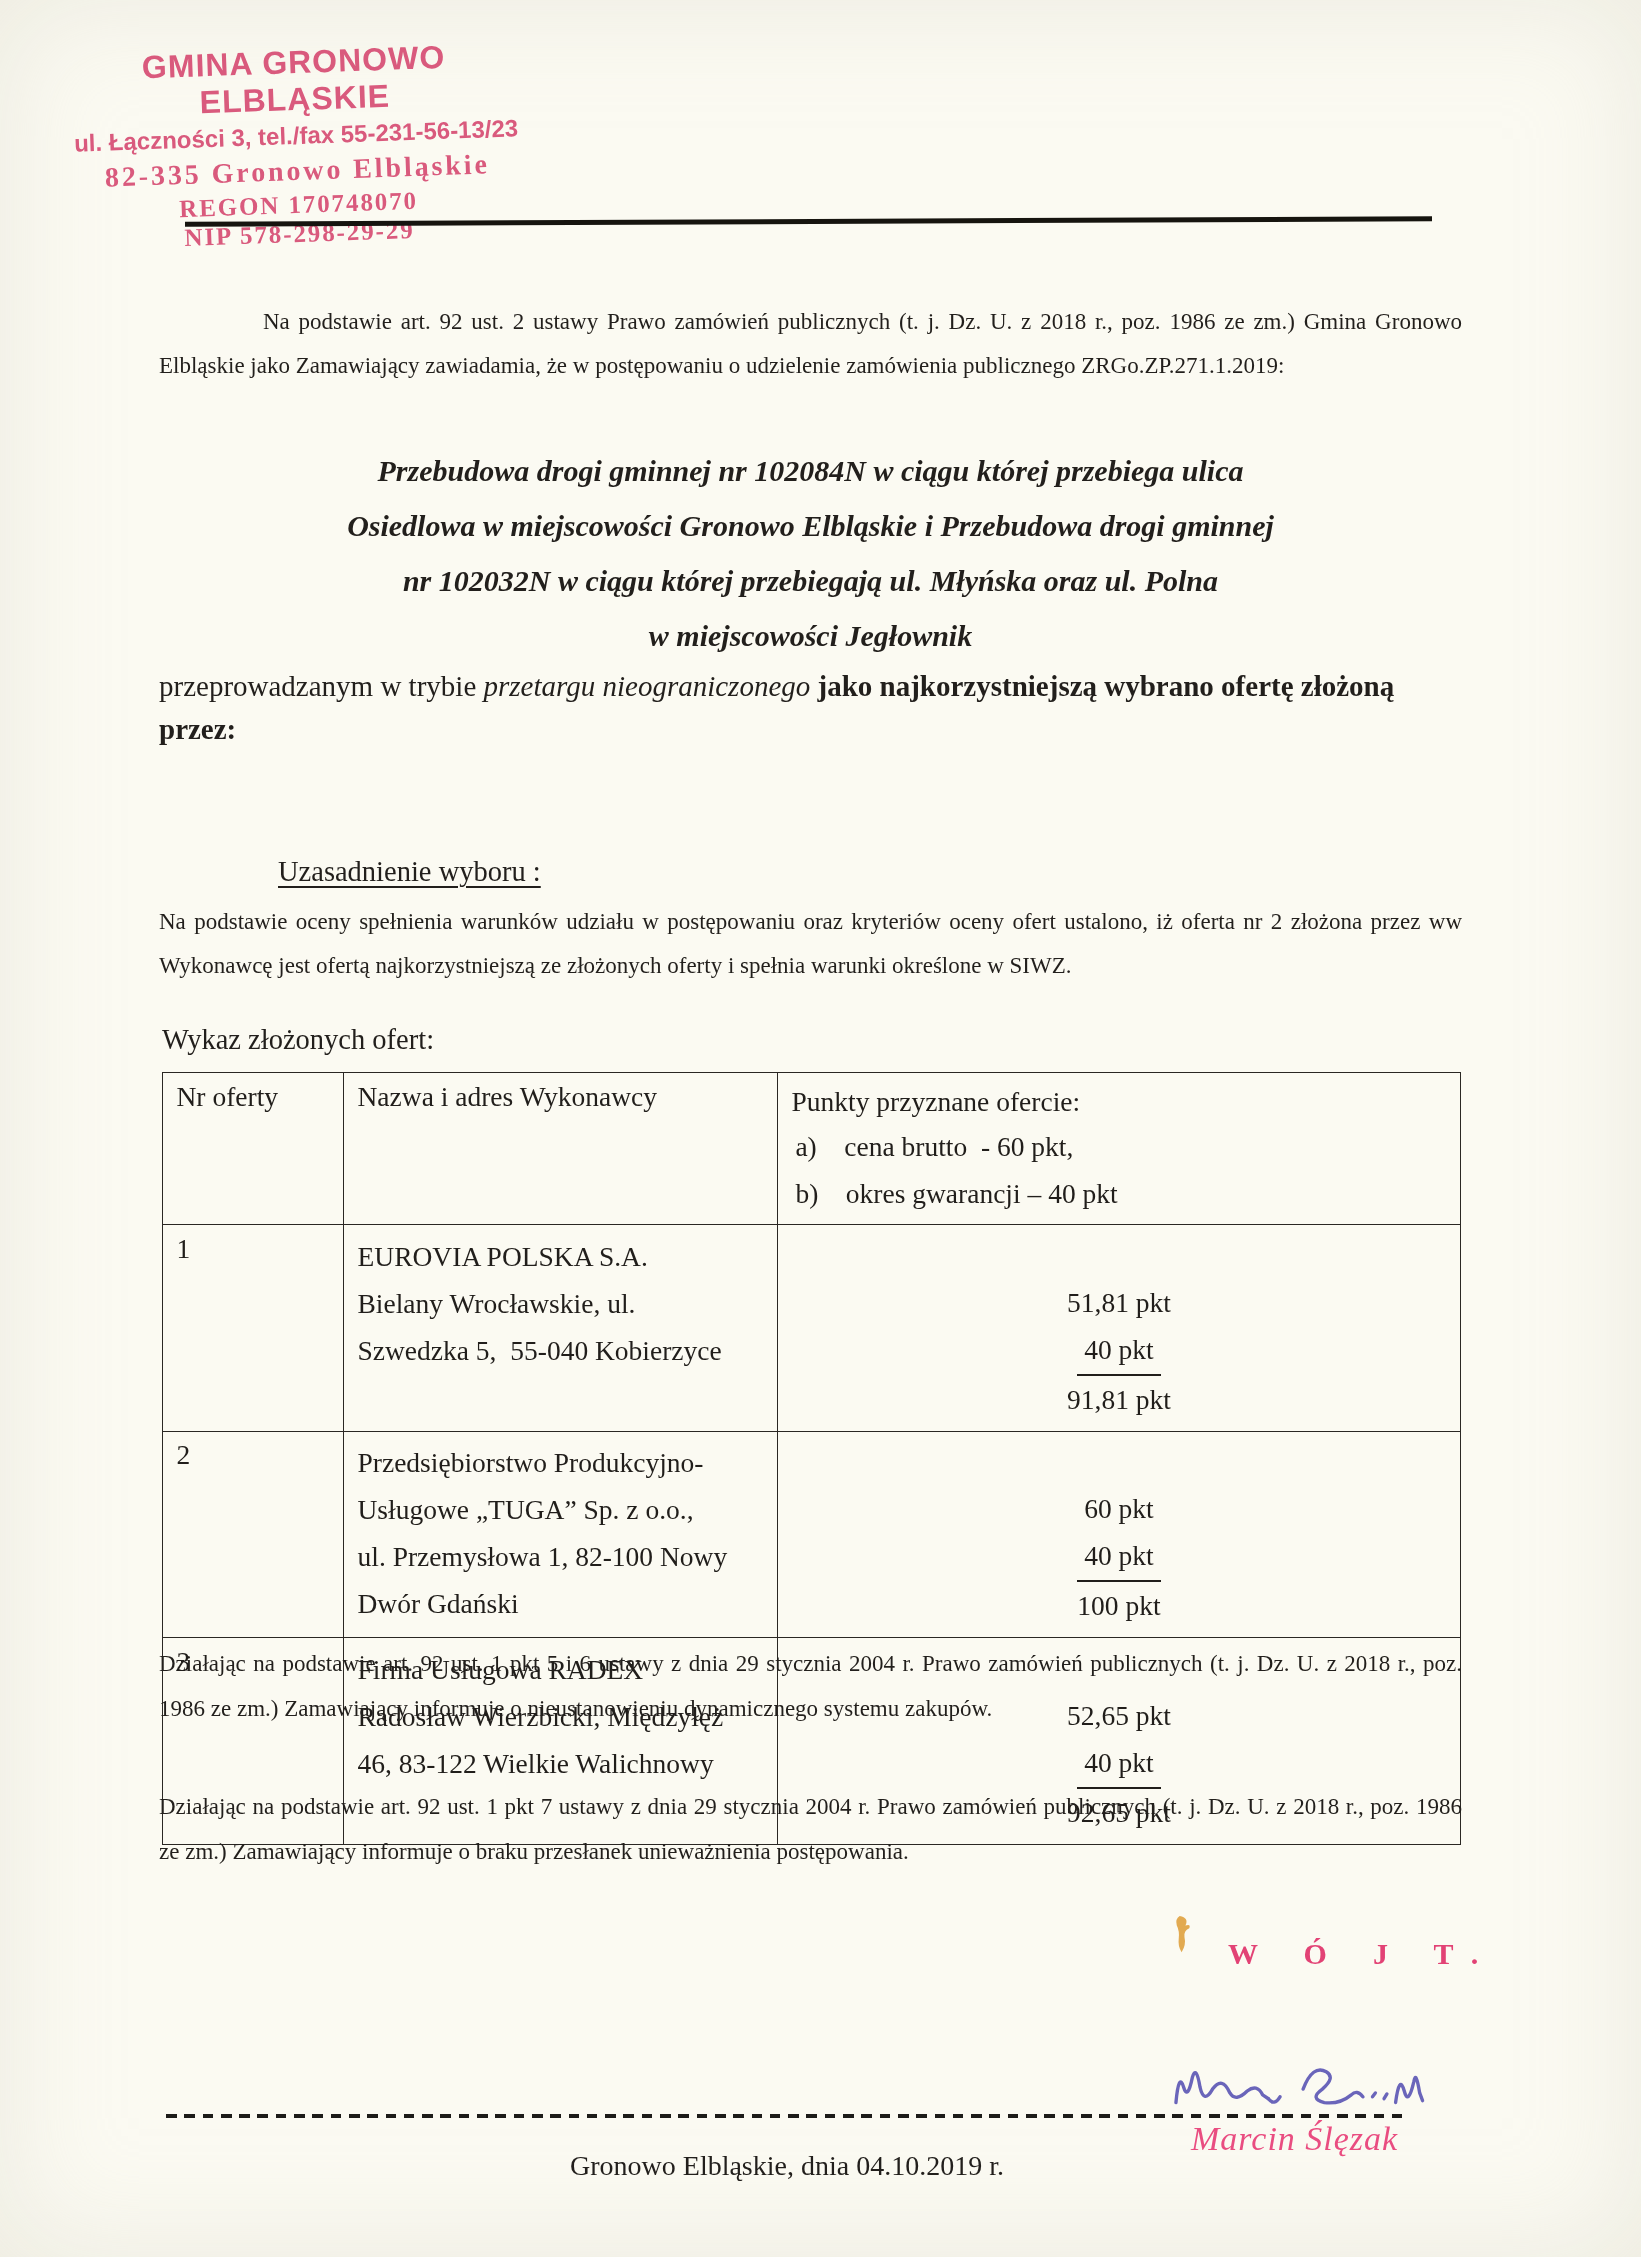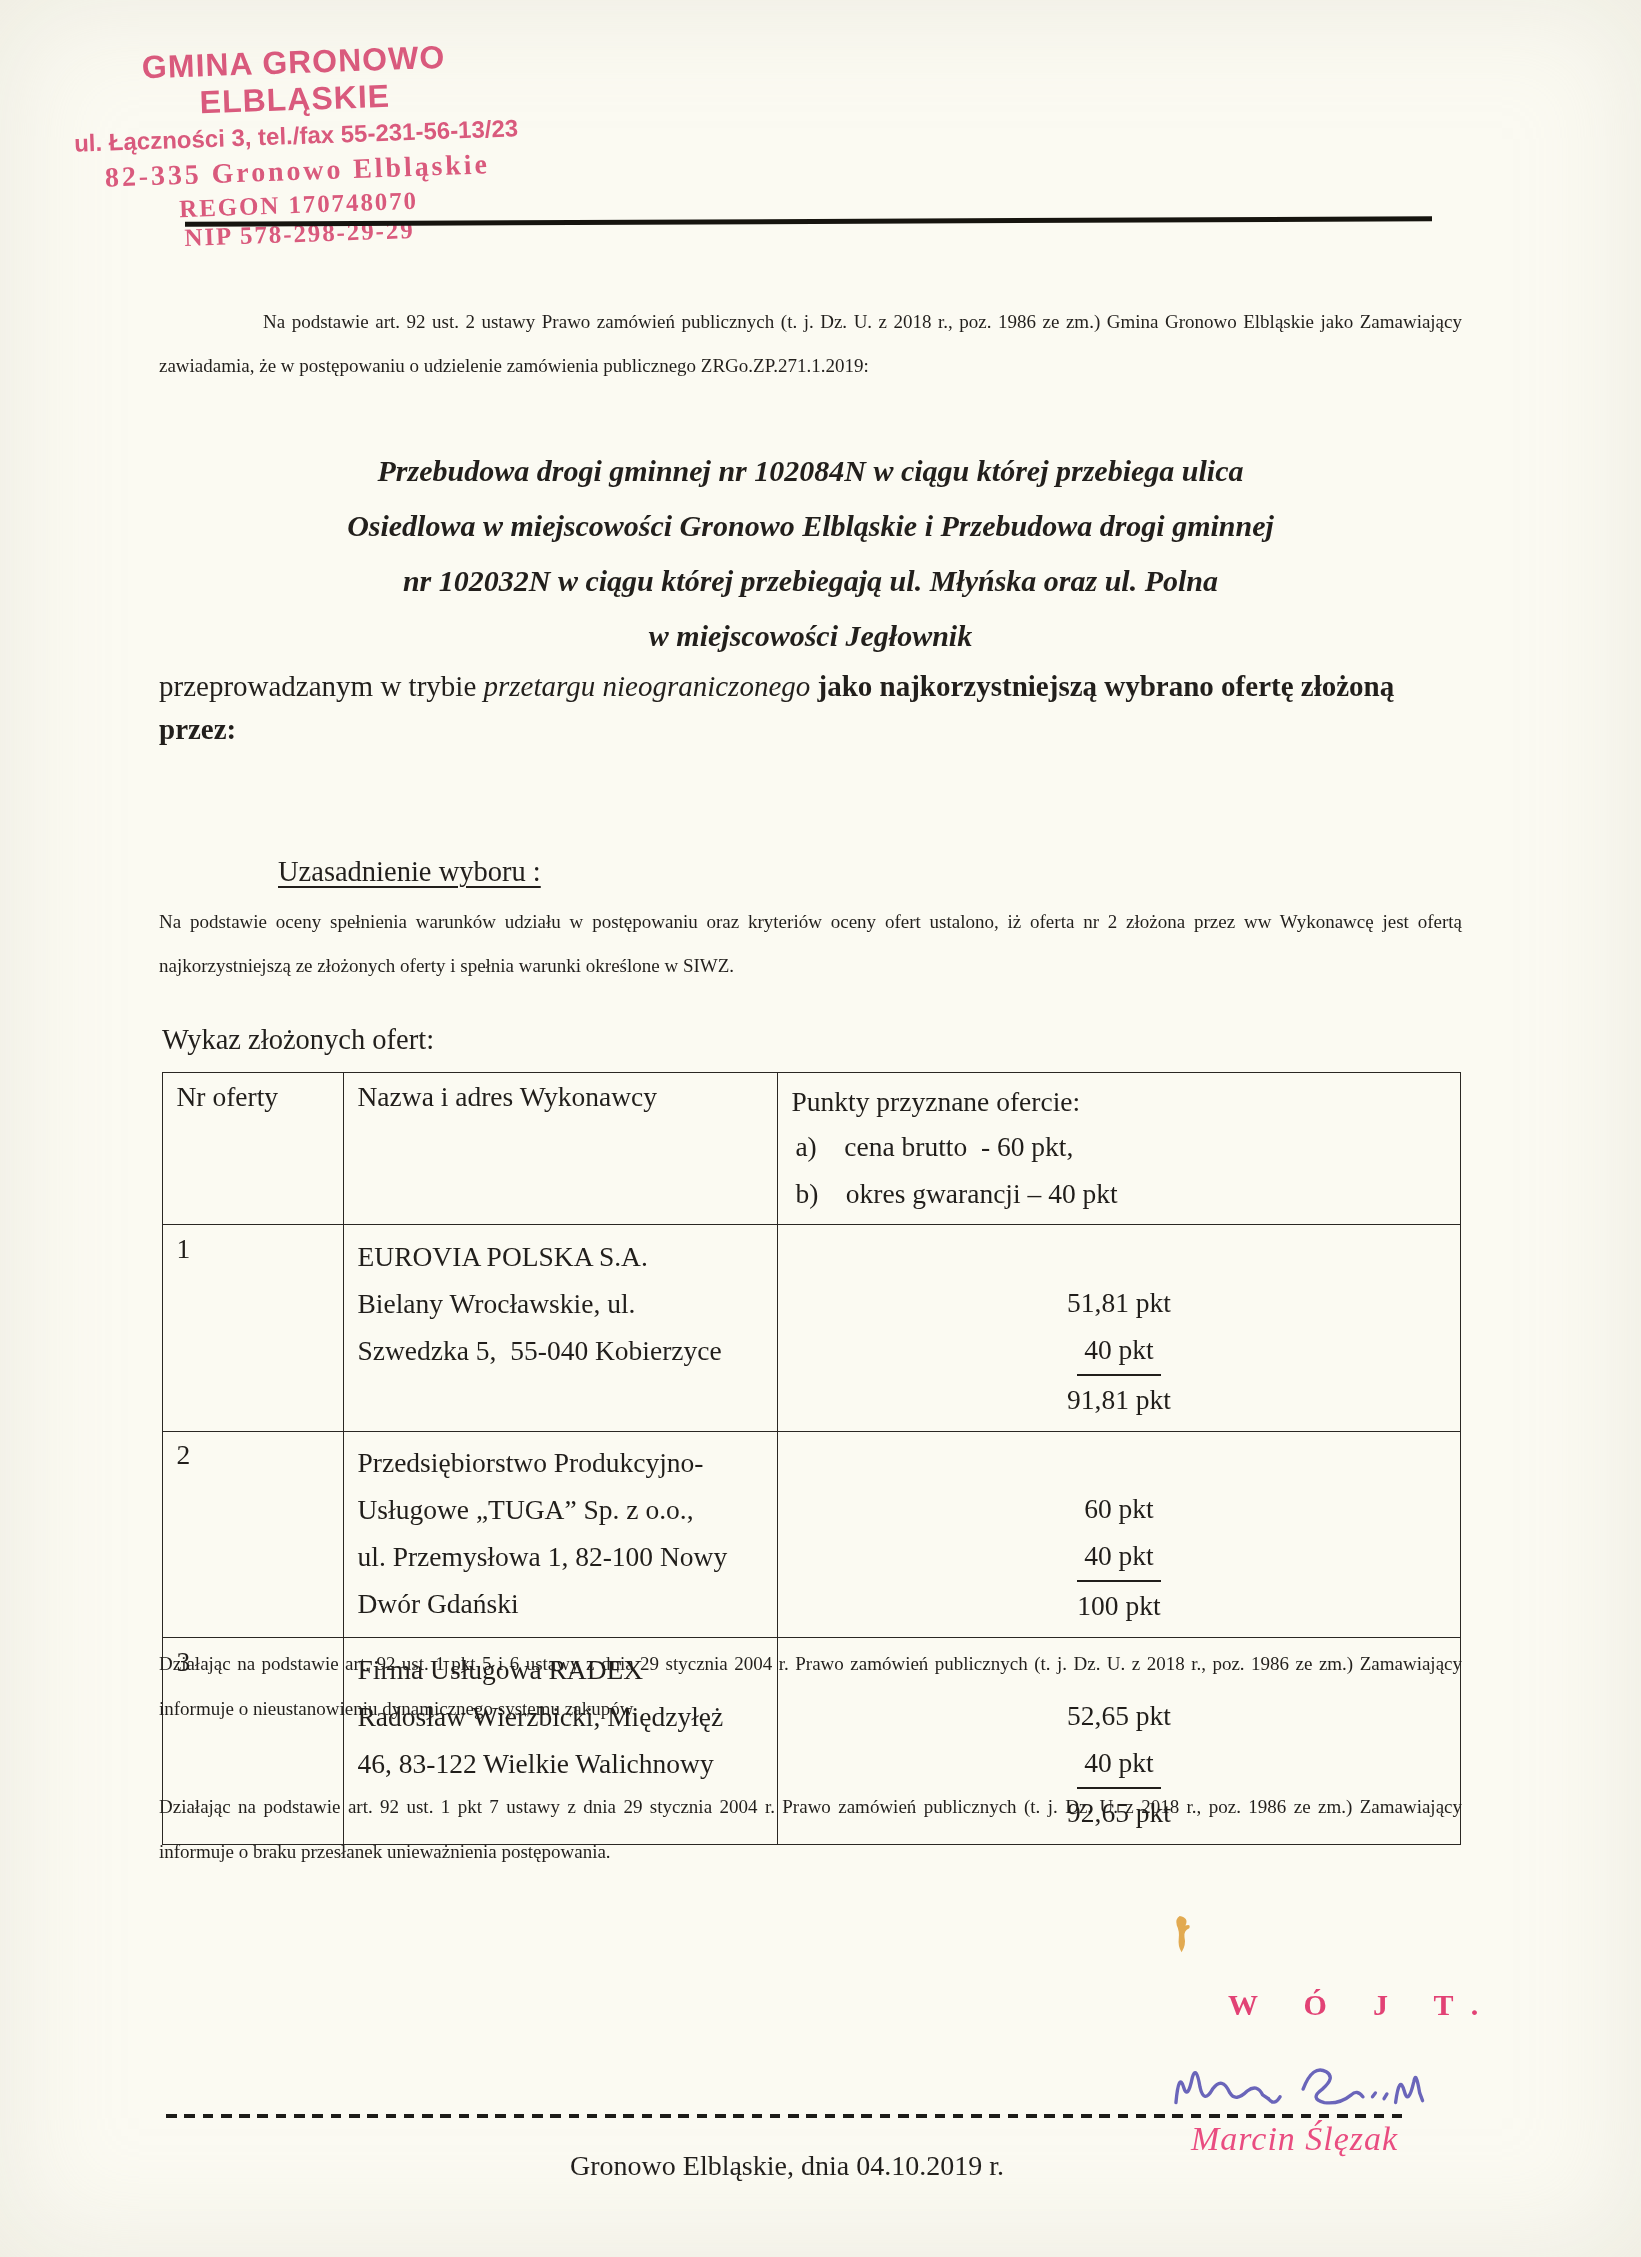--- a/index.html
+++ b/index.html
@@ -30,21 +30,21 @@
     position:absolute;left:185px;top:219px;width:1247px;height:4.8px;
     background:#16140f;transform:rotate(-0.25deg);
   }
   .doc-title{
     position:absolute;left:0;top:233px;width:1641px;
     text-align:center;font-size:38px;font-weight:700;
     letter-spacing:0.5px;word-spacing:8.7px;
   }
   .para{
     position:absolute;left:159px;width:1303px;
-    font-size:19px;line-height:44px;text-align:justify;
+    font-size:23px;line-height:44px;text-align:justify;
   }
   .p1{top:300px;text-indent:104px;}
   .project-title{
     position:absolute;left:159px;top:443px;width:1303px;
     text-align:center;font-weight:700;font-style:italic;
     font-size:30px;line-height:55px;white-space:pre-line;
   }
   .p2{position:absolute;left:159px;top:665px;width:1303px;font-size:29px;line-height:43px;}
   .p2 .it{font-style:italic;}
   .p2 .bd{font-weight:700;}
@@ -80,21 +80,21 @@
   .hdr-line{line-height:42px;}
   .hdr-item{white-space:pre;line-height:47px;padding-left:3.9px;}
   .pts{line-height:47px;text-align:center;padding-top:46px;}
   .pts .u{display:inline-block;border-bottom:2.9px solid #211e1b;padding:0 7.7px 1px;}
   .p4{top:1641px;line-height:45px;}
   .p5{top:1784px;line-height:45px;}
   
   .orange-mark{position:absolute;left:1170px;top:1914px;width:27px;height:42px;}
   
   .wojt-stamp{
-    position:absolute;left:1228px;top:1988px;
+    position:absolute;left:1228px;top:1937px;
     font-size:30px;font-weight:700;letter-spacing:19.3px;
     color:#e0336b;opacity:.92;
   }
   .signature{position:absolute;left:1166px;top:2039px;width:280px;height:79px;}
   .dashed-line{
     position:absolute;left:166px;top:2114px;width:1236px;height:3.9px;
     background:repeating-linear-gradient(90deg,#1d1c19 0 10.6px,transparent 10.6px 18.3px);
   }
   .name-stamp{
     position:absolute;left:1191px;top:2120px;

